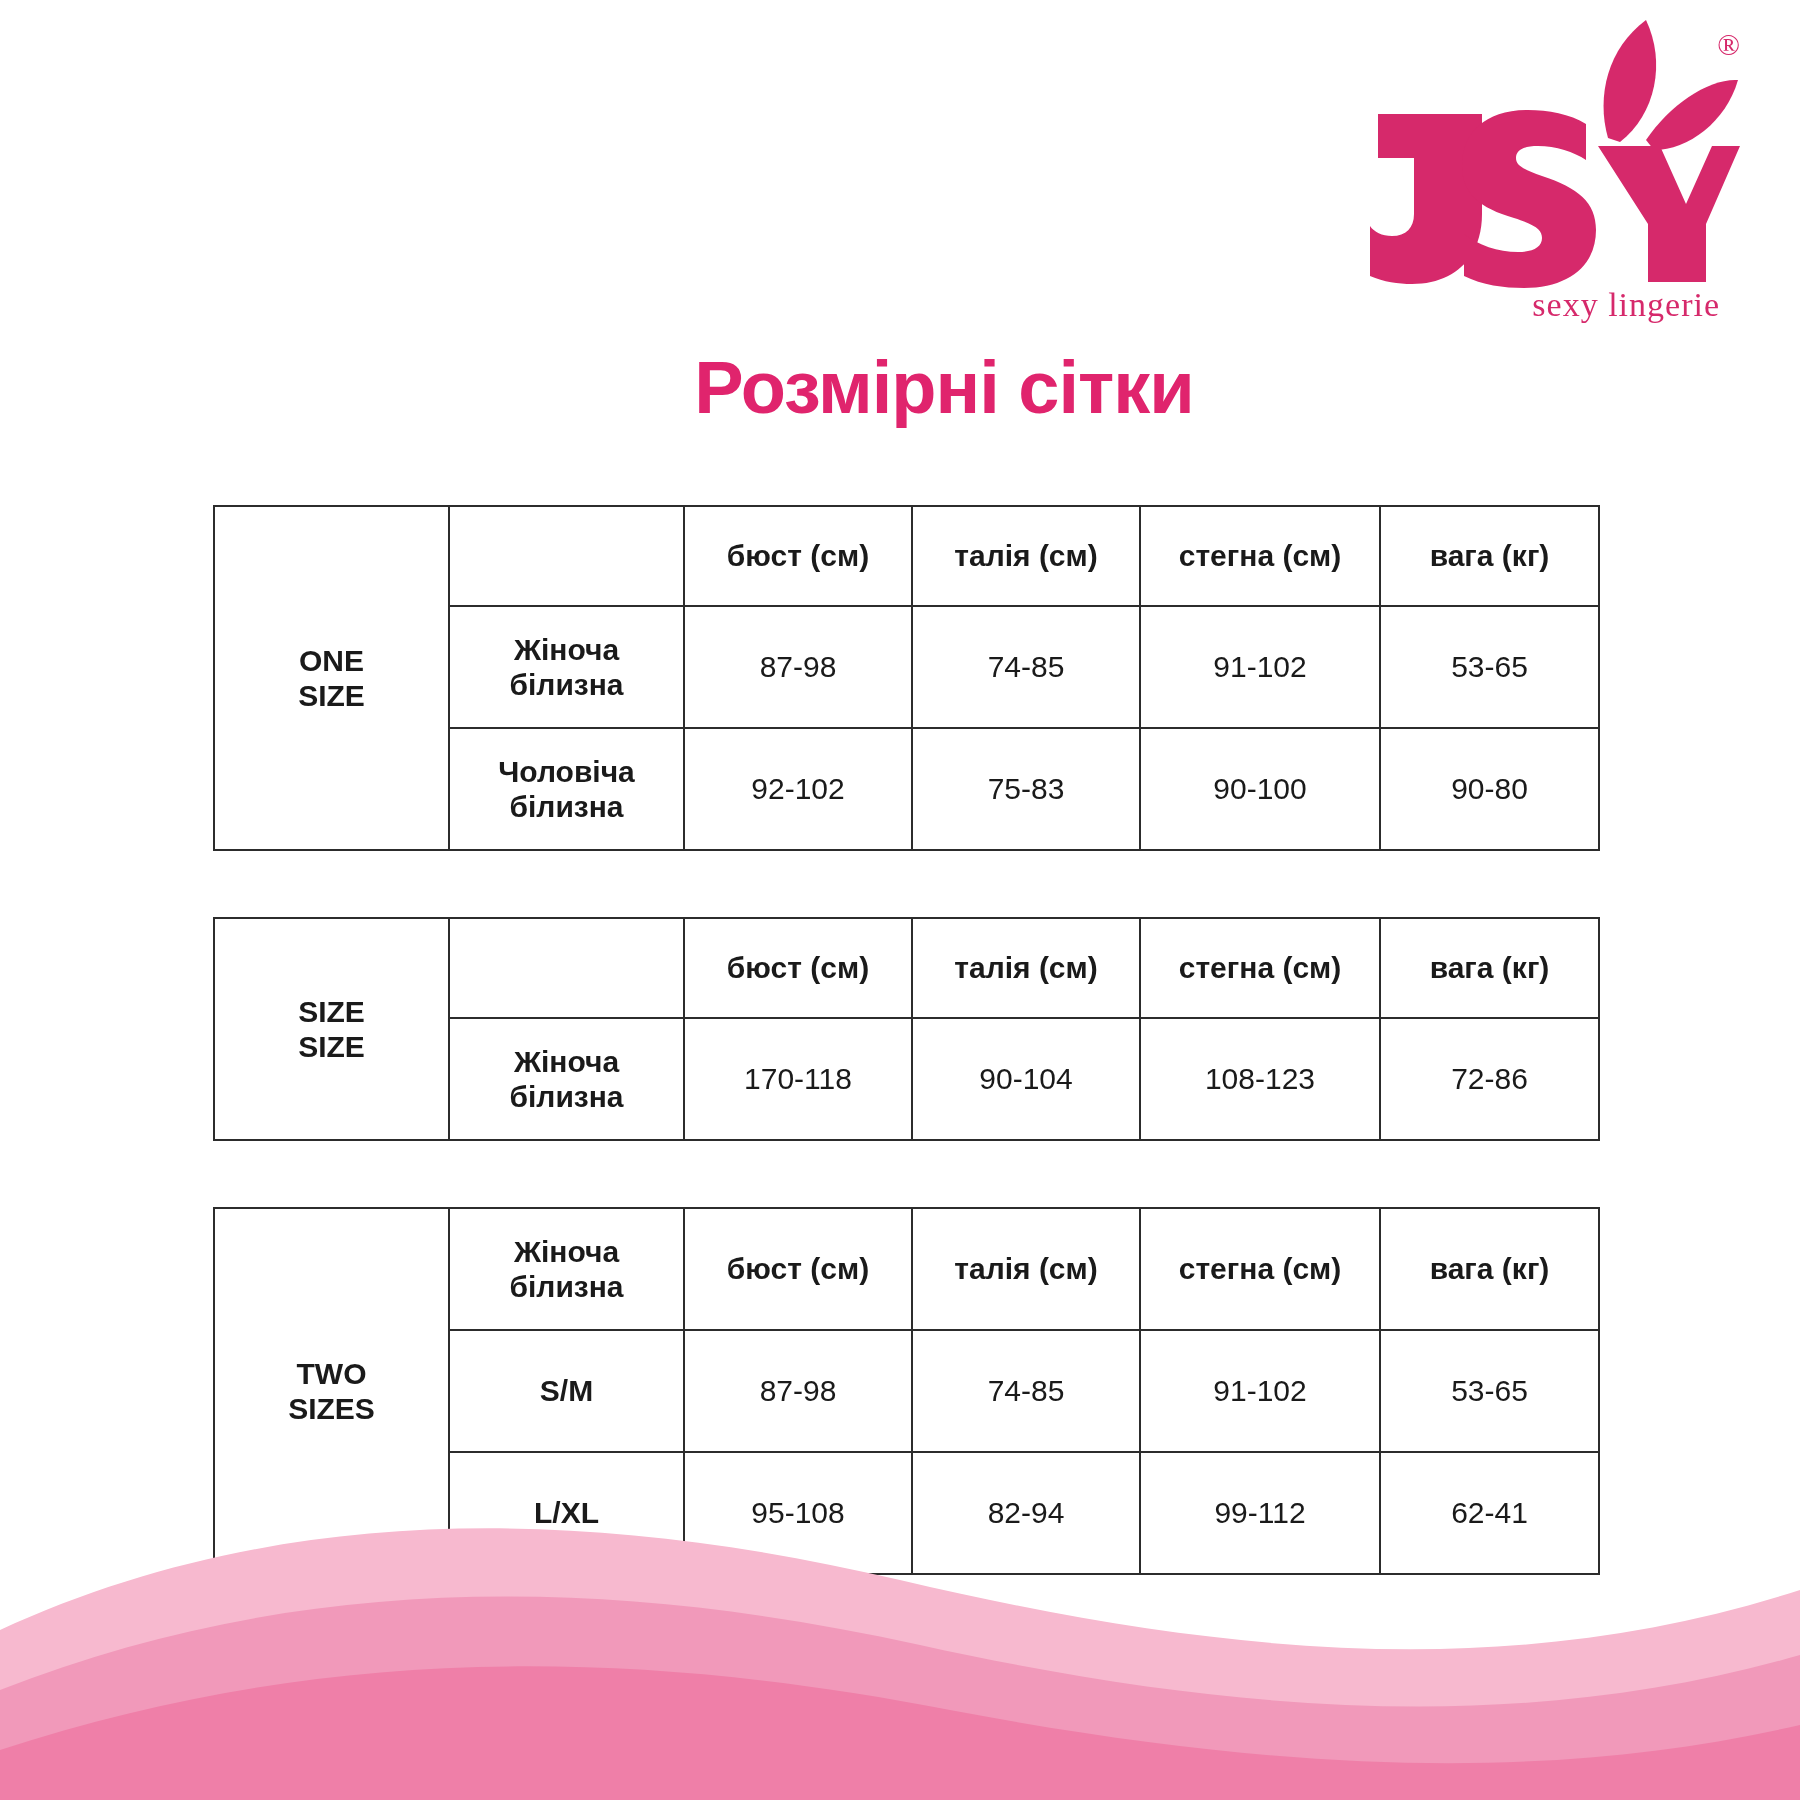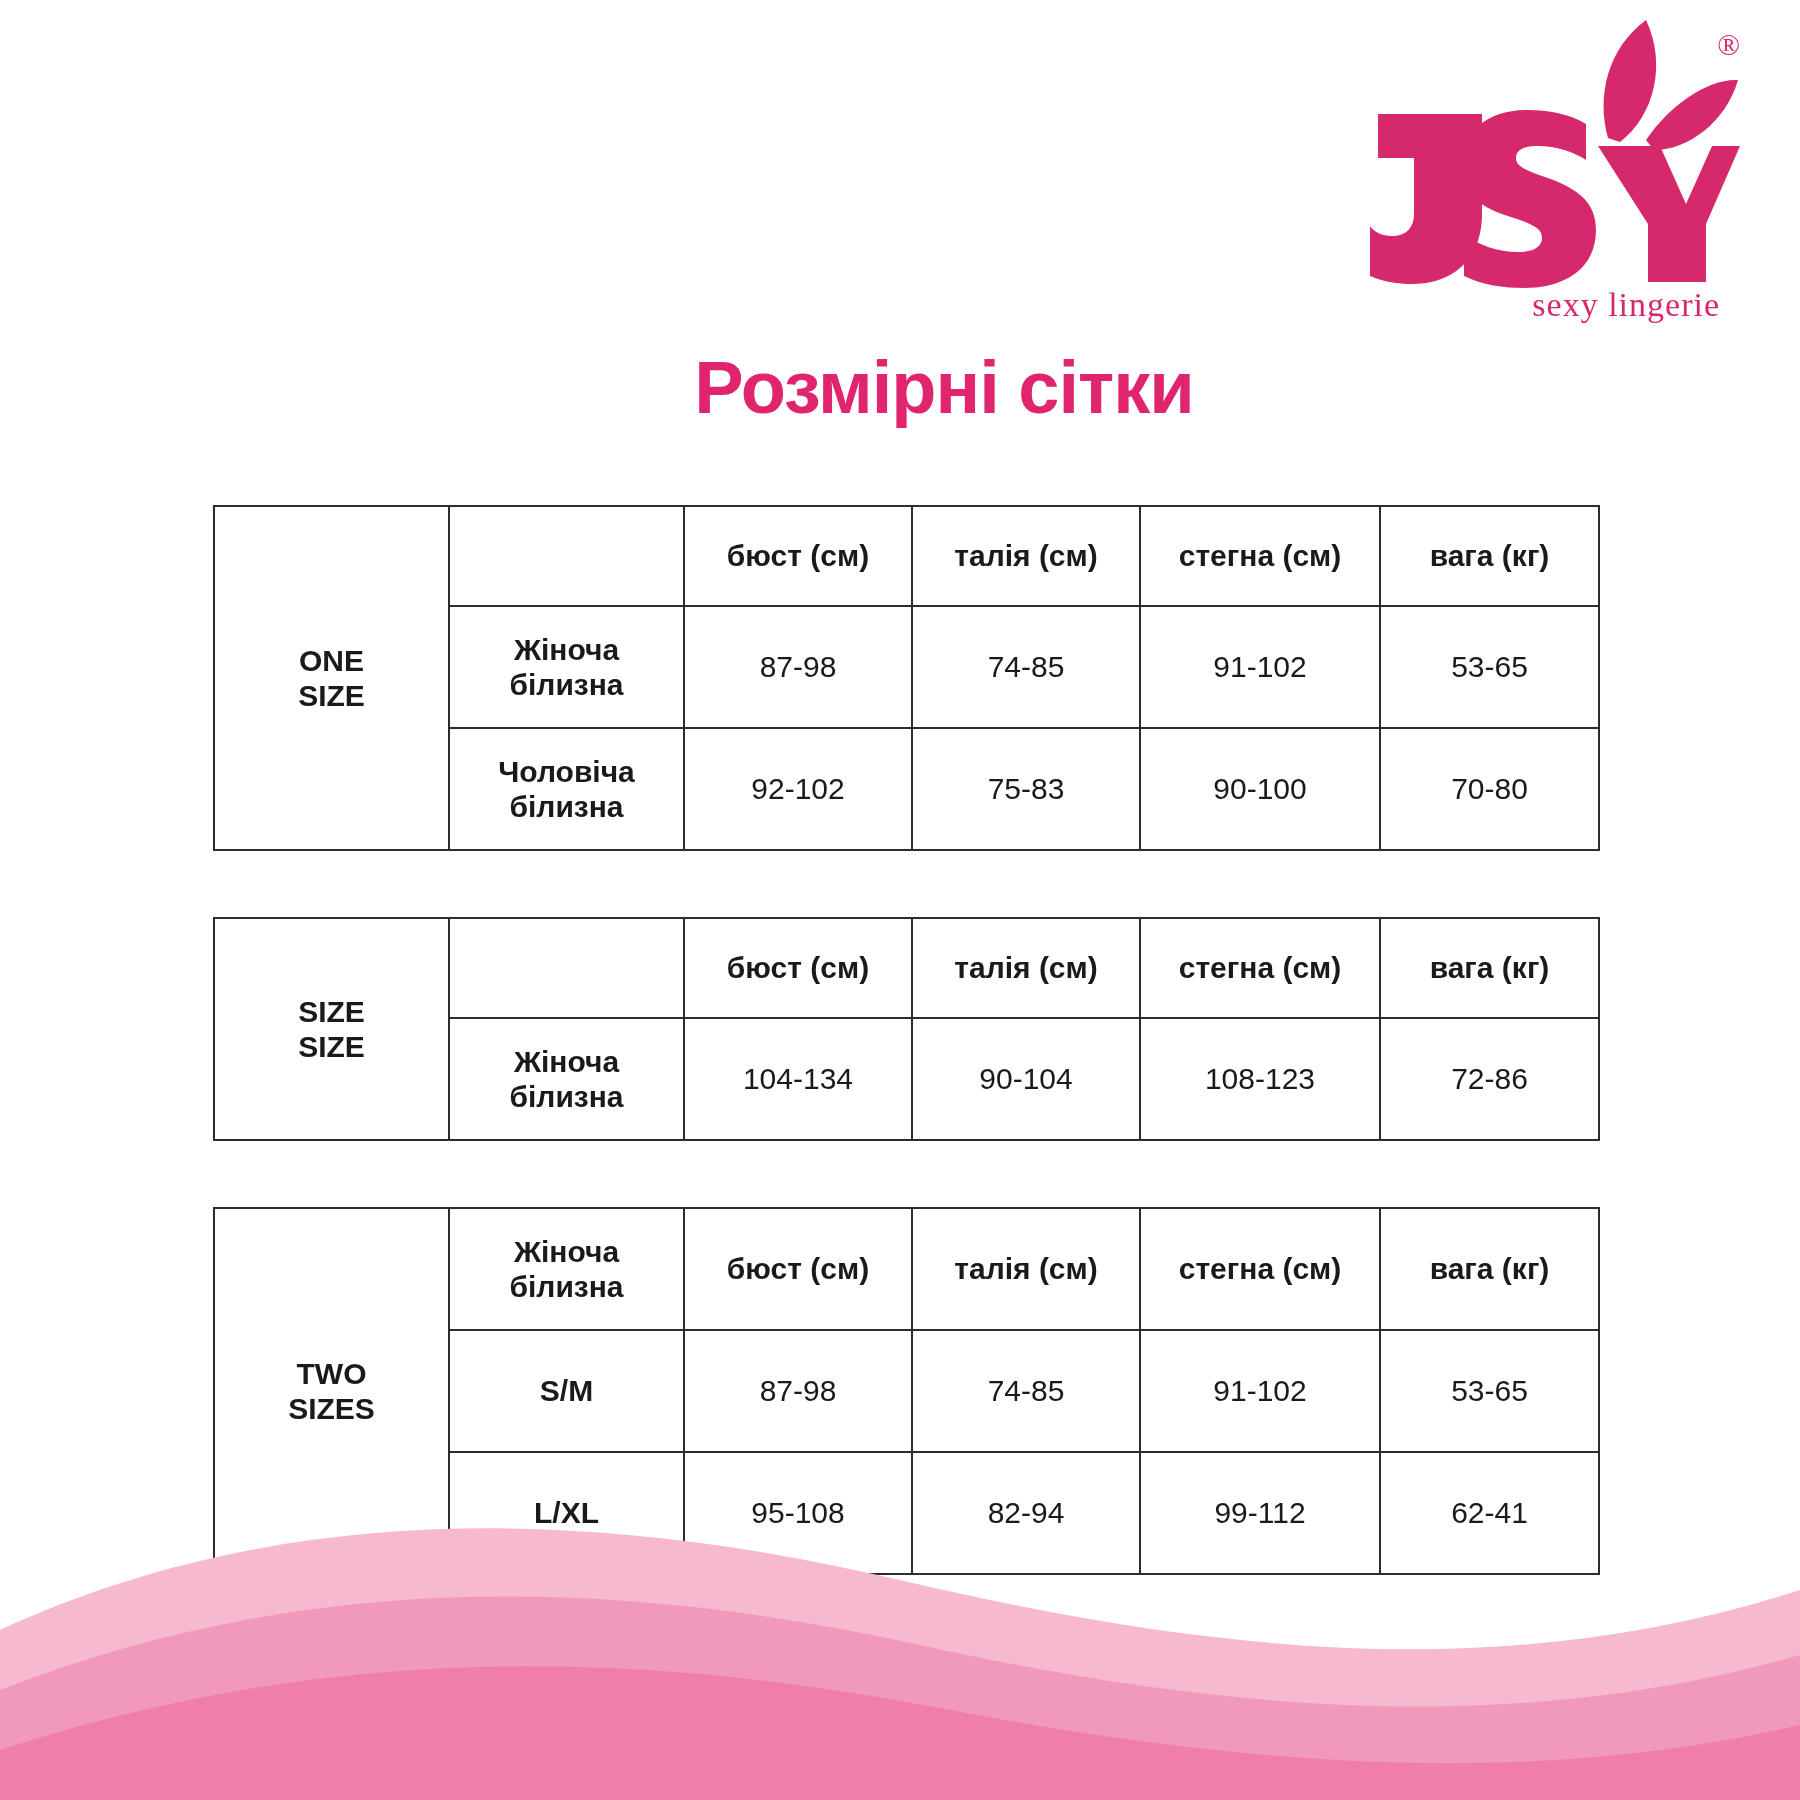--- a/index.html
+++ b/index.html
@@ -169,21 +169,21 @@
         <td>53-65</td>
       </tr>
       <tr class="r-data">
         <td class="rowhead">
           <div>Чоловіча</div>
           <div>білизна</div>
         </td>
         <td>92-102</td>
         <td>75-83</td>
         <td>90-100</td>
-        <td>70-80</td>
+        <td>90-80</td>
       </tr>
     </tbody>
   </table>
 
   <table class="size-table">
     <colgroup>
       <col style="width:235px">
         <col style="width:235px">
         <col style="width:228px">
       <col style="width:228px">
@@ -200,21 +200,21 @@
         <td class="colhead">бюст (см)</td>
         <td class="colhead">талія (см)</td>
         <td class="colhead">стегна (см)</td>
         <td class="colhead">вага (кг)</td>
       </tr>
       <tr class="r-data">
         <td class="rowhead">
           <div>Жіноча</div>
           <div>білизна</div>
         </td>
-        <td>104-134</td>
+        <td>170-118</td>
         <td>90-104</td>
         <td>108-123</td>
         <td>72-86</td>
       </tr>
     </tbody>
   </table>
 
   <table class="size-table">
     <colgroup>
       <col style="width:235px">

